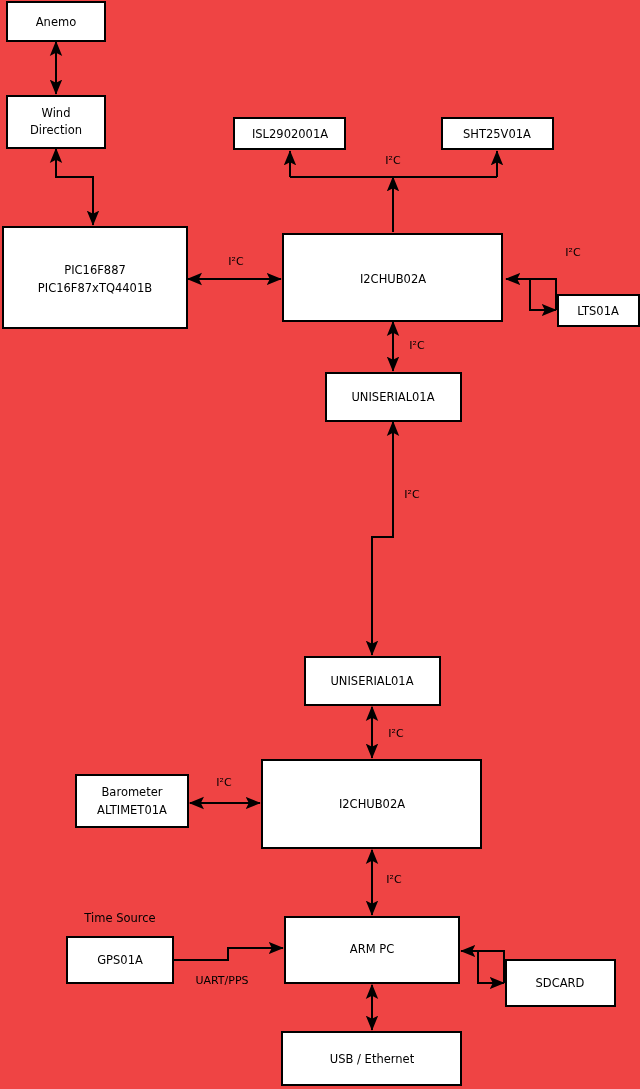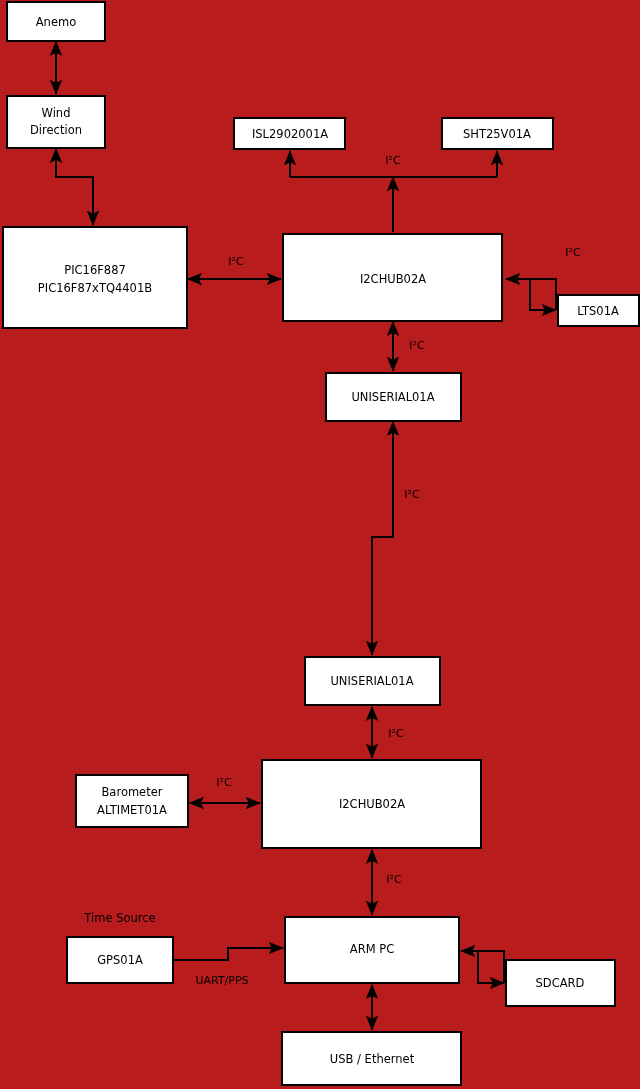--- a/index.html
+++ b/index.html
@@ -4,21 +4,21 @@
 <style>
   html, body {
     margin: 0;
     padding: 0;
     background: #ffffff;
   }
   #diagram-root {
     position: relative;
     width: 640px;
     height: 1089px;
-    background: #b91c1c;
+    background: #ef4444;
     font-family: "DejaVu Sans", "Liberation Sans", sans-serif;
   }
   svg.canvas {
     position: absolute;
     left: 0;
     top: 0;
     width: 640px;
     height: 1089px;
     display: block;
   }

